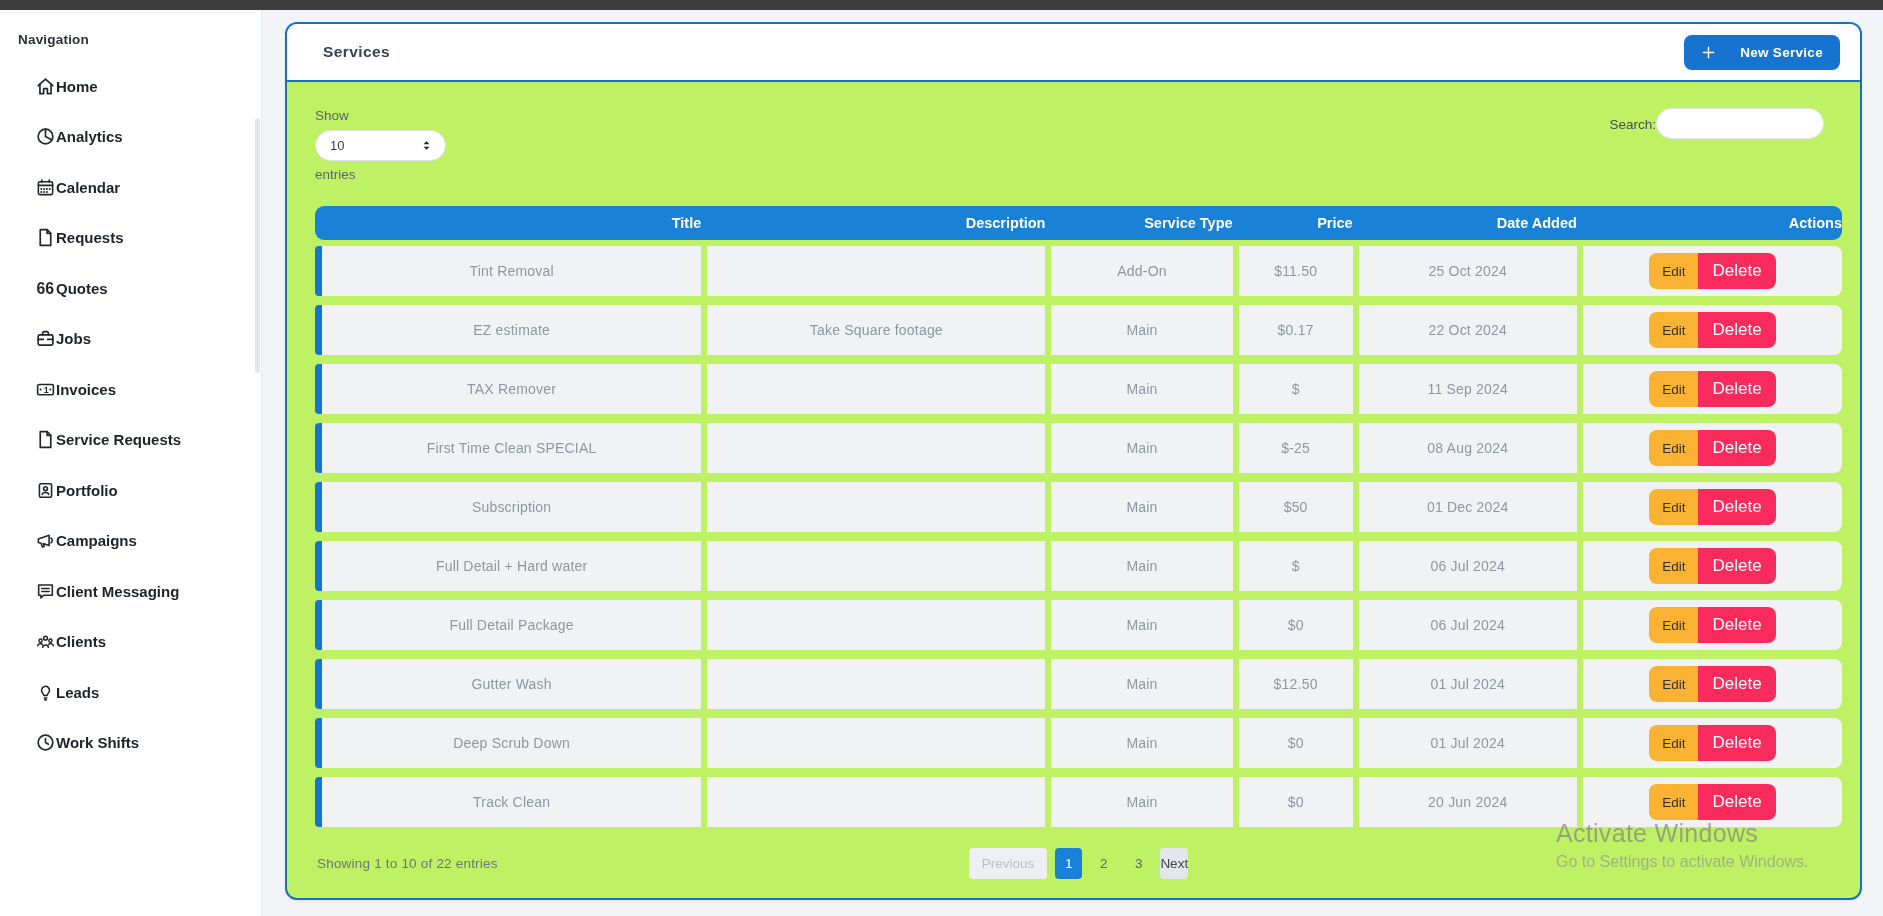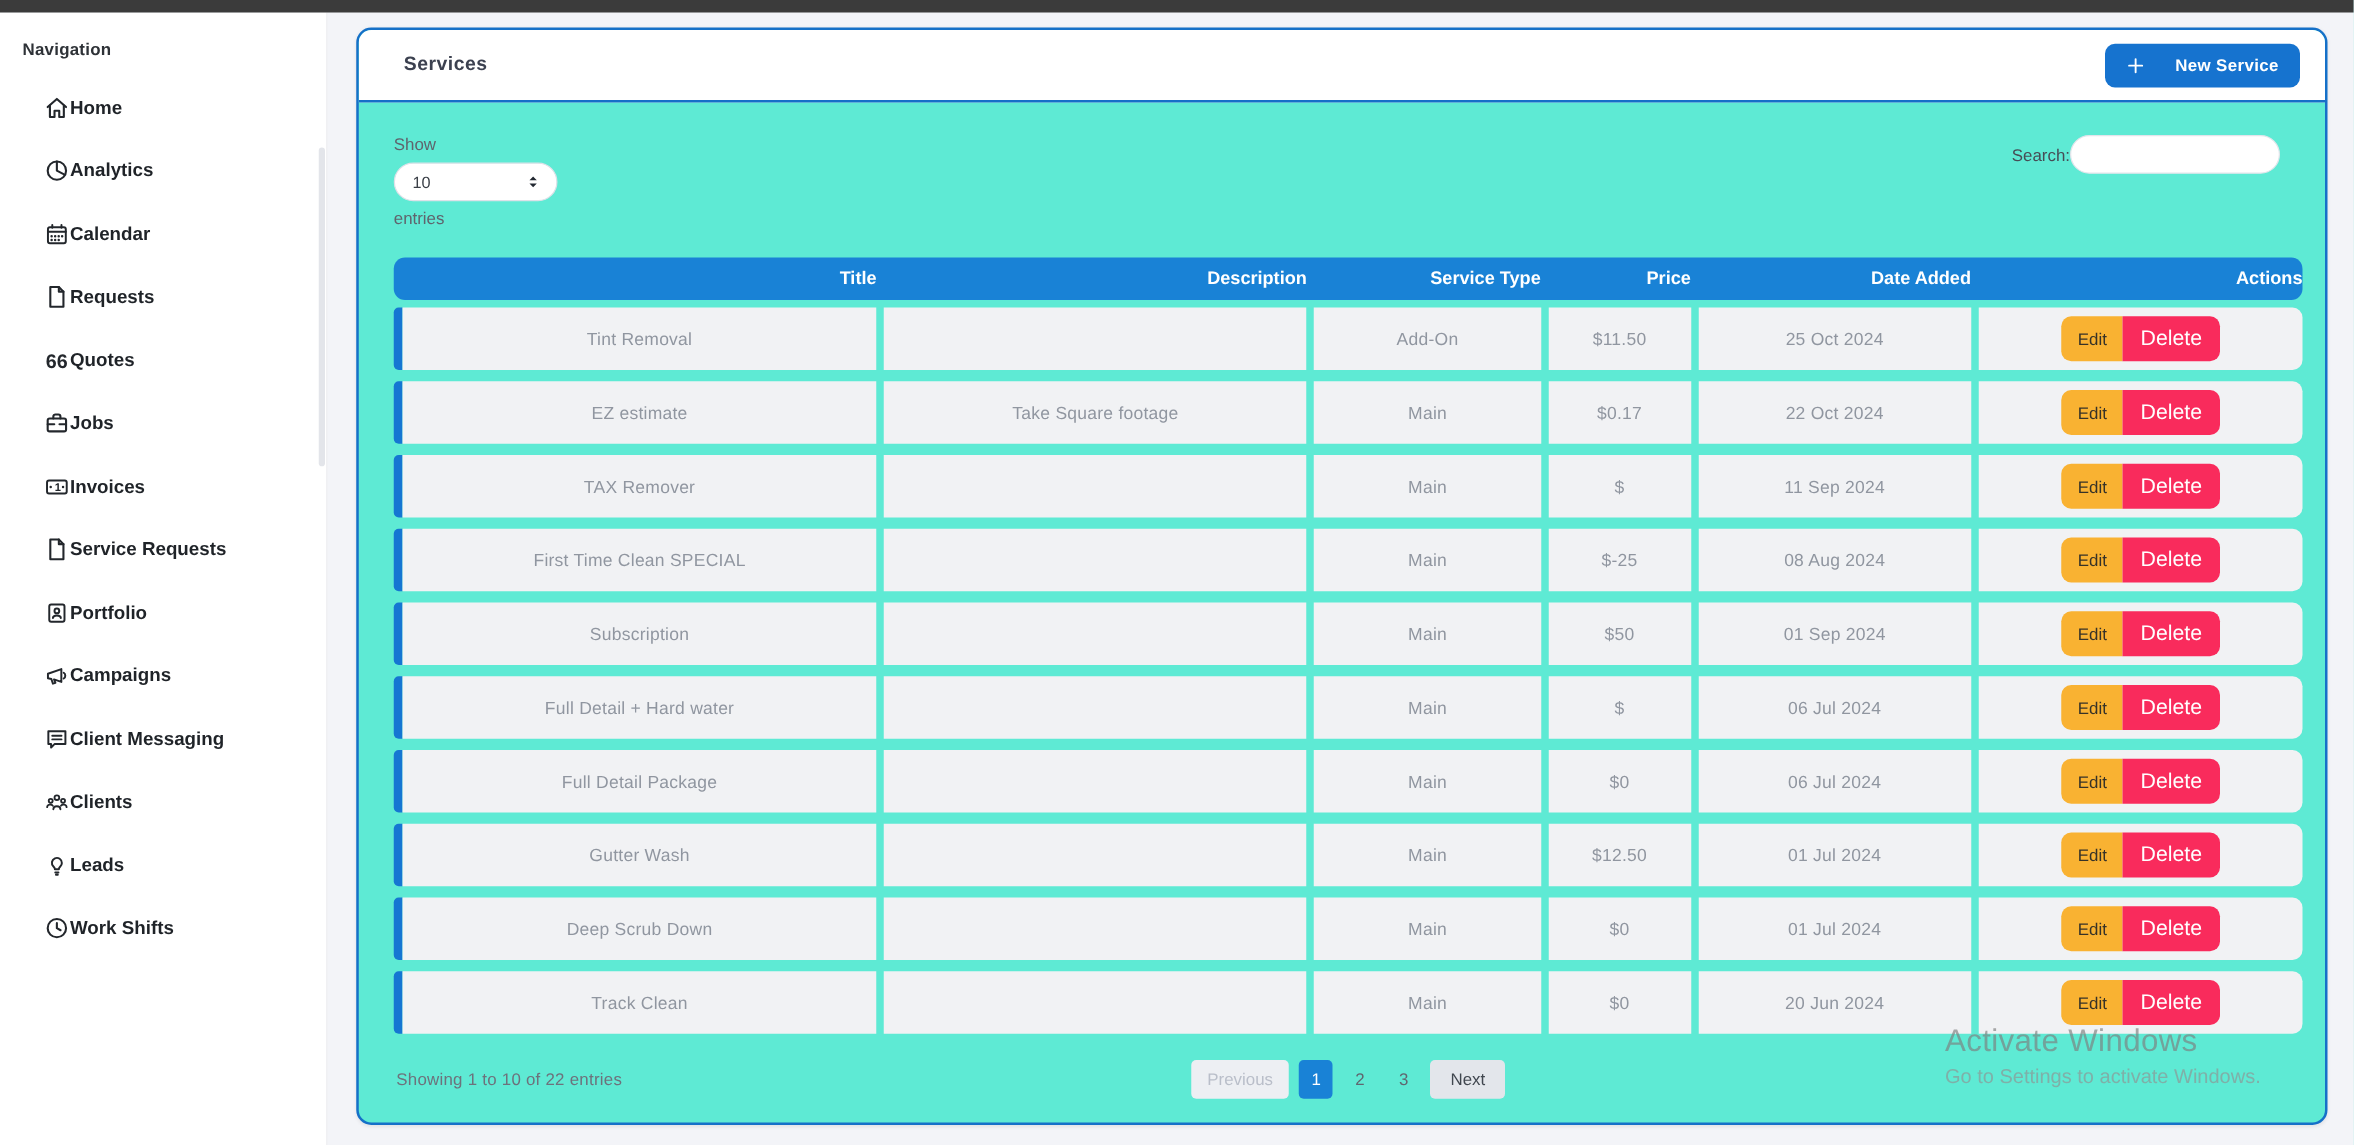--- a/index.html
+++ b/index.html
@@ -27,21 +27,21 @@
     display:flex; align-items:center; height:50.5px; padding-left:35px; 
     font-size:15px; font-weight:600; color:#1f2328; cursor:pointer;
   }
   .nav-item .icon { width:21px; height:21px; display:flex; align-items:center; justify-content:center; color:#23272c; }
   .nav-item svg { width:21px; height:21px; }
 
   
   .main { position:absolute; left:262px; top:10px; right:0; bottom:0; background:#f3f4f8; }
   .card {
     position:absolute; left:23px; top:12px; width:1577px; height:878px;
-    background:#5eead4; border:2px solid #1570c8; border-radius:12px;
+    background:#bef264; border:2px solid #1570c8; border-radius:12px;
     box-shadow:0 1px 3px rgba(0,0,0,.07); overflow:hidden;
   }
   .card-header {
     height:58px; background:#ffffff; border-bottom:2px solid #1570c8;
     display:flex; align-items:center; justify-content:space-between; padding:0 20px 0 36px;
   }
   .card-title { font-size:15.5px; font-weight:600; color:#3c4150; letter-spacing:.4px; }
   .new-service-btn {
     display:flex; align-items:center; gap:24px; height:35px; padding:0 17px;
     background:#1673cf; color:#fff; border:none; border-radius:8px;
@@ -92,21 +92,21 @@
     padding:8px 14px; border-radius:0 8px 8px 0; cursor:pointer;
   }
 
   
   .table-footer { position:relative; margin-top:20px; height:32px; width:1527px; display:flex; align-items:center; }
   .showing { position:absolute; left:2px; font-size:13.5px; color:#6d727c; letter-spacing:.2px; }
   .pagination { margin:0 auto; display:flex; align-items:center; gap:8px; }
   .pg-prev { background:#edeff3; color:#b9bec9; border:none; font-family:inherit; font-size:13.5px; padding:8px 13px; border-radius:4px; cursor:pointer; }
   .pg-num { min-width:27px; text-align:center; padding:8px 6px; font-size:13.5px; color:#60666f; border-radius:4px; cursor:pointer; background:transparent; border:none; font-family:inherit; }
   .pg-num.active { background:#1982d6; color:#fff; }
-  .pg-next { background:#e3e6eb; color:#40474f; border:none; font-family:inherit; font-size:13.5px; padding:8px 16px; border-radius:4px; cursor:pointer; }
+  .pg-next { background:#e3e6eb; color:#40474f; border:none; font-family:inherit; font-size:13.5px; padding:8px 0; border-radius:4px; cursor:pointer; }
 
   
   .watermark { position:absolute; left:1556px; top:819px; z-index:9; pointer-events:none; }
   .wm-1 { font-size:25px; color:rgba(125,125,125,.65); letter-spacing:.3px; }
   .wm-2 { font-size:16px; color:rgba(145,145,145,.65); margin-top:5px; }
 </style>
 </head>
 <body>
 
 <div class="topbar"></div>
@@ -362,21 +362,21 @@
           </div>
         </div>
 
         <div class="trow">
           <div class="row-accent"></div>
           <div class="row-cells">
             <div class="td">Subscription</div>
             <div class="td"></div>
             <div class="td">Main</div>
             <div class="td">$50</div>
-            <div class="td">01 Sep 2024</div>
+            <div class="td">01 Dec 2024</div>
             <div class="td">
                 <span class="action-pill">
                   <button class="edit-btn">Edit</button>
                   <button class="delete-btn">Delete</button>
                 </span>
               </div>
           </div>
         </div>
 
         <div class="trow">

